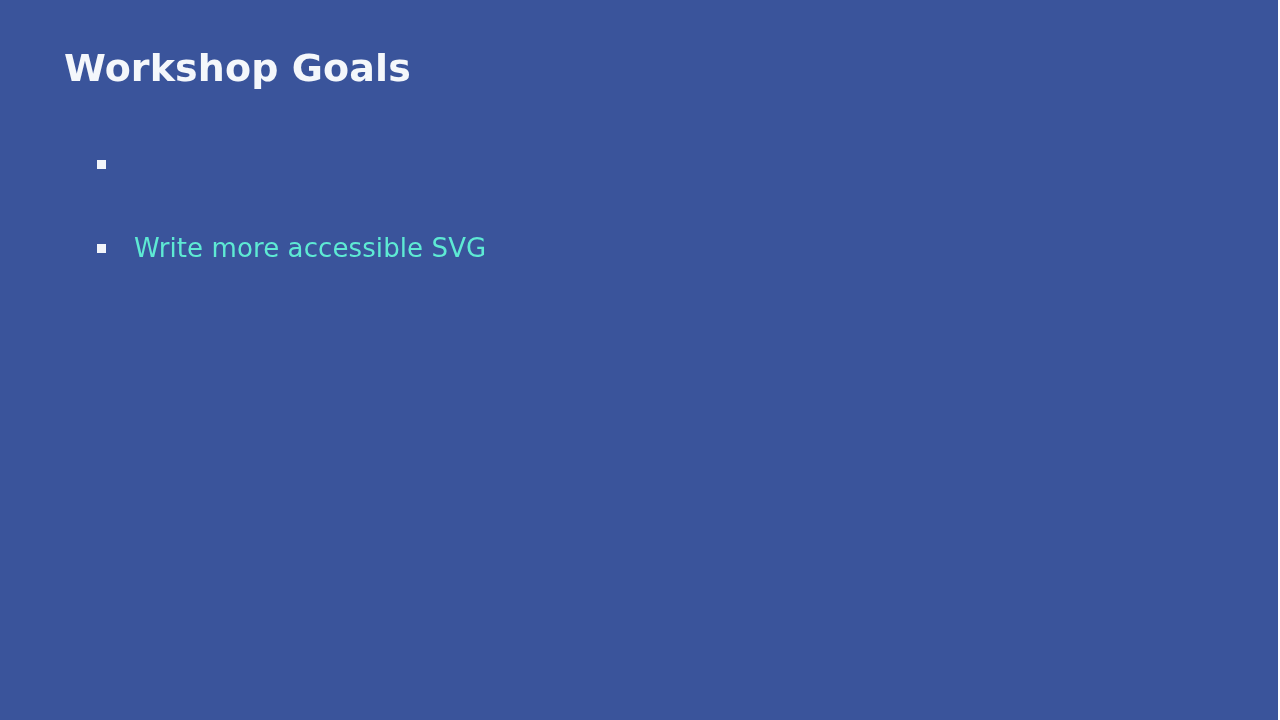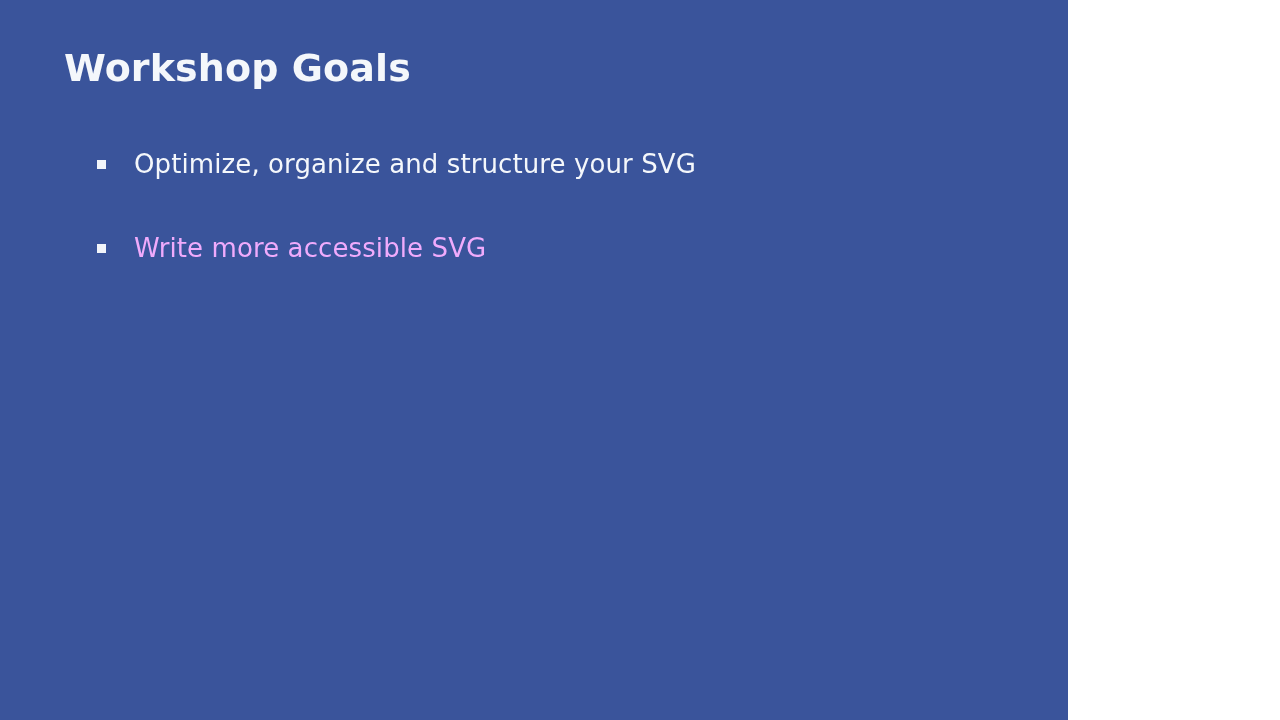--- a/index.html
+++ b/index.html
@@ -7,21 +7,21 @@
     padding: 0;
   }
   body {
     width: 1280px;
     height: 720px;
     overflow: hidden;
     font-family: "DejaVu Sans", sans-serif;
   }
   #slide {
     position: relative;
-    width: 1068px;
+    width: 1278px;
     height: 720px;
     background: #3a549b;
     box-sizing: border-box;
   }
   #slide-title {
     position: absolute;
     left: 64px;
     top: 47px;
     font-family: "DejaVu Sans", sans-serif;
     font-size: 38px;
@@ -66,24 +66,23 @@
 <body>
 
 <div id="slide" style="background: rgb(58, 84, 155);">
 
   <div id="slide-title" style="color: rgb(244, 247, 251);">Workshop Goals</div>
 
   <ul id="bullet-list">
 
     <li class="bullet-item">
       <span class="bullet-marker" style="background: rgb(242, 245, 250);"></span>
-      <span class="bullet-text" style="color: rgb(244, 247, 251);">Optimize, organize and structure your SVG</span>
     </li>
 
 
     <li class="bullet-item">
       <span class="bullet-marker" style="background: rgb(242, 245, 250);"></span>
-      <span class="bullet-text" style="color: #f0abfc; text-align: right;">Write more accessible SVG</span>
+      <span class="bullet-text" style="color: #5eead4; text-align: right;">Write more accessible SVG</span>
     </li>
 
   </ul>
 
 </div>
 
 </body></html>

